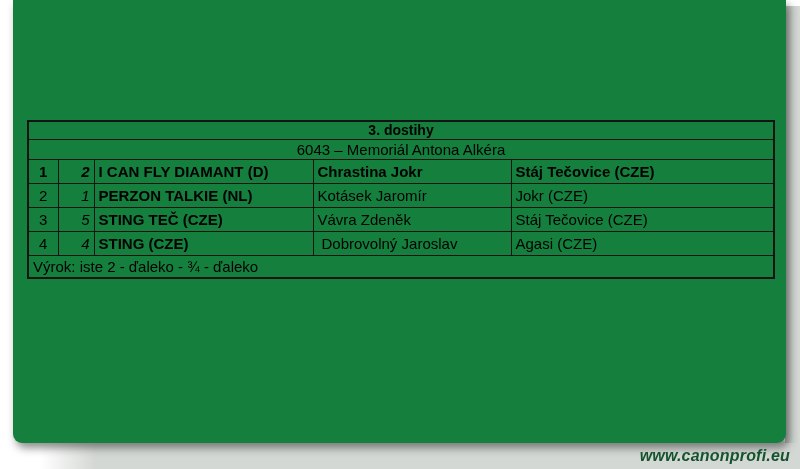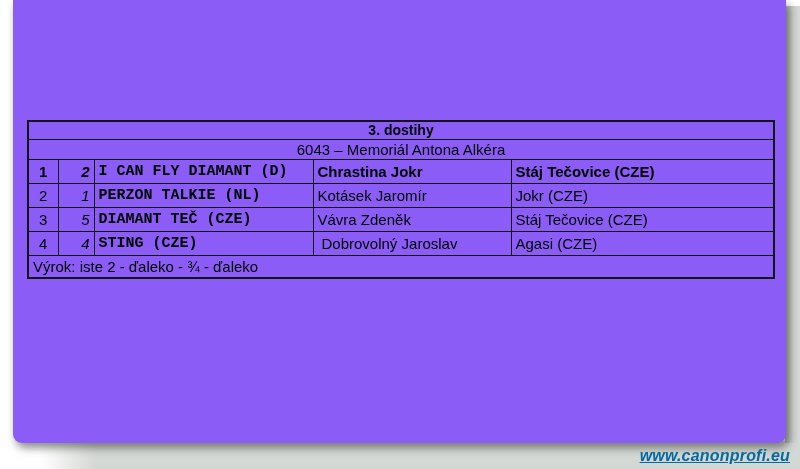--- a/index.html
+++ b/index.html
@@ -14,21 +14,21 @@
     background:linear-gradient(90deg, rgba(212,216,212,0) 0px, #d4d8d4 55px, #d4d8d4 100%);
   }
   .desk-right {
     position:absolute; left:785px; top:6px; width:15px; height:437px;
     background:linear-gradient(90deg, #aeb2ae 0%, #cdd1cd 55%, #d6dad6 100%);
   }
 
   
   .page {
     position:absolute; left:13px; top:0; width:773px; height:443px;
-    background:#8b5cf6;
+    background:#15803d;
     border-radius:0 0 9px 9px;
     box-shadow:3px 5px 9px rgba(45,50,45,0.55);
   }
 
   
   table.race-table {
     position:absolute; left:14px; top:120px; width:746px;
     border-collapse:collapse; table-layout:fixed;
     border:2px solid #141414;
     color:#000; font-family:"Liberation Sans", sans-serif;
@@ -36,29 +36,29 @@
   table.race-table td { border:1px solid #141414; padding:0 4px; overflow:hidden; white-space:nowrap; }
 
   td.row-title    { height:18px; text-align:center; font-weight:bold; font-size:14px; }
   td.row-subtitle { height:20px; text-align:center; font-weight:normal; font-size:15px; }
   td.row-cond     { height:23px; text-align:left; font-size:15px; }
   td.row-verdict  { height:23px; text-align:left; font-size:15px; }
 
   tr.data-row td { height:24px; font-size:15px; }
   td.place  { text-align:center; font-size:15px; }
   td.number { text-align:right; font-style:italic; font-size:14px; padding-right:3px; }
-  td.horse  { font-weight:bold;font-family:Liberation Mono, monospace; }
+  td.horse  { font-weight:bold; }
   tr.winner td { font-weight:bold; }
 
   
   .watermark {
     position:absolute; right:10px; top:447px;
     font-family:"Liberation Sans", sans-serif;
     font-style:italic; font-weight:bold; font-size:16px;
-    color:#0369a1; letter-spacing:0.2px;text-decoration:underline;
+    color:#14532d; letter-spacing:0.2px;
   }
 </style>
 </head>
 <body>
 
 <div class="canvas">
 
   <div class="desk-bottom"></div>
   <div class="desk-right"></div>
 
@@ -90,21 +90,21 @@
         <tr class="data-row">
           <td class="place">2</td>
           <td class="number">1</td>
           <td class="horse">PERZON TALKIE (NL)</td>
           <td class="driver">Kotásek Jaromír</td>
           <td class="stable">Jokr (CZE)</td>
         </tr>
         <tr class="data-row">
           <td class="place">3</td>
           <td class="number">5</td>
-          <td class="horse">DIAMANT TEČ (CZE)</td>
+          <td class="horse">STING TEČ (CZE)</td>
           <td class="driver">Vávra Zdeněk</td>
           <td class="stable">Stáj Tečovice (CZE)</td>
         </tr>
         <tr class="data-row">
           <td class="place">4</td>
           <td class="number">4</td>
           <td class="horse">STING (CZE)</td>
           <td class="driver" style="padding-left:8px">Dobrovolný Jaroslav</td>
           <td class="stable">Agasi (CZE)</td>
         </tr>

